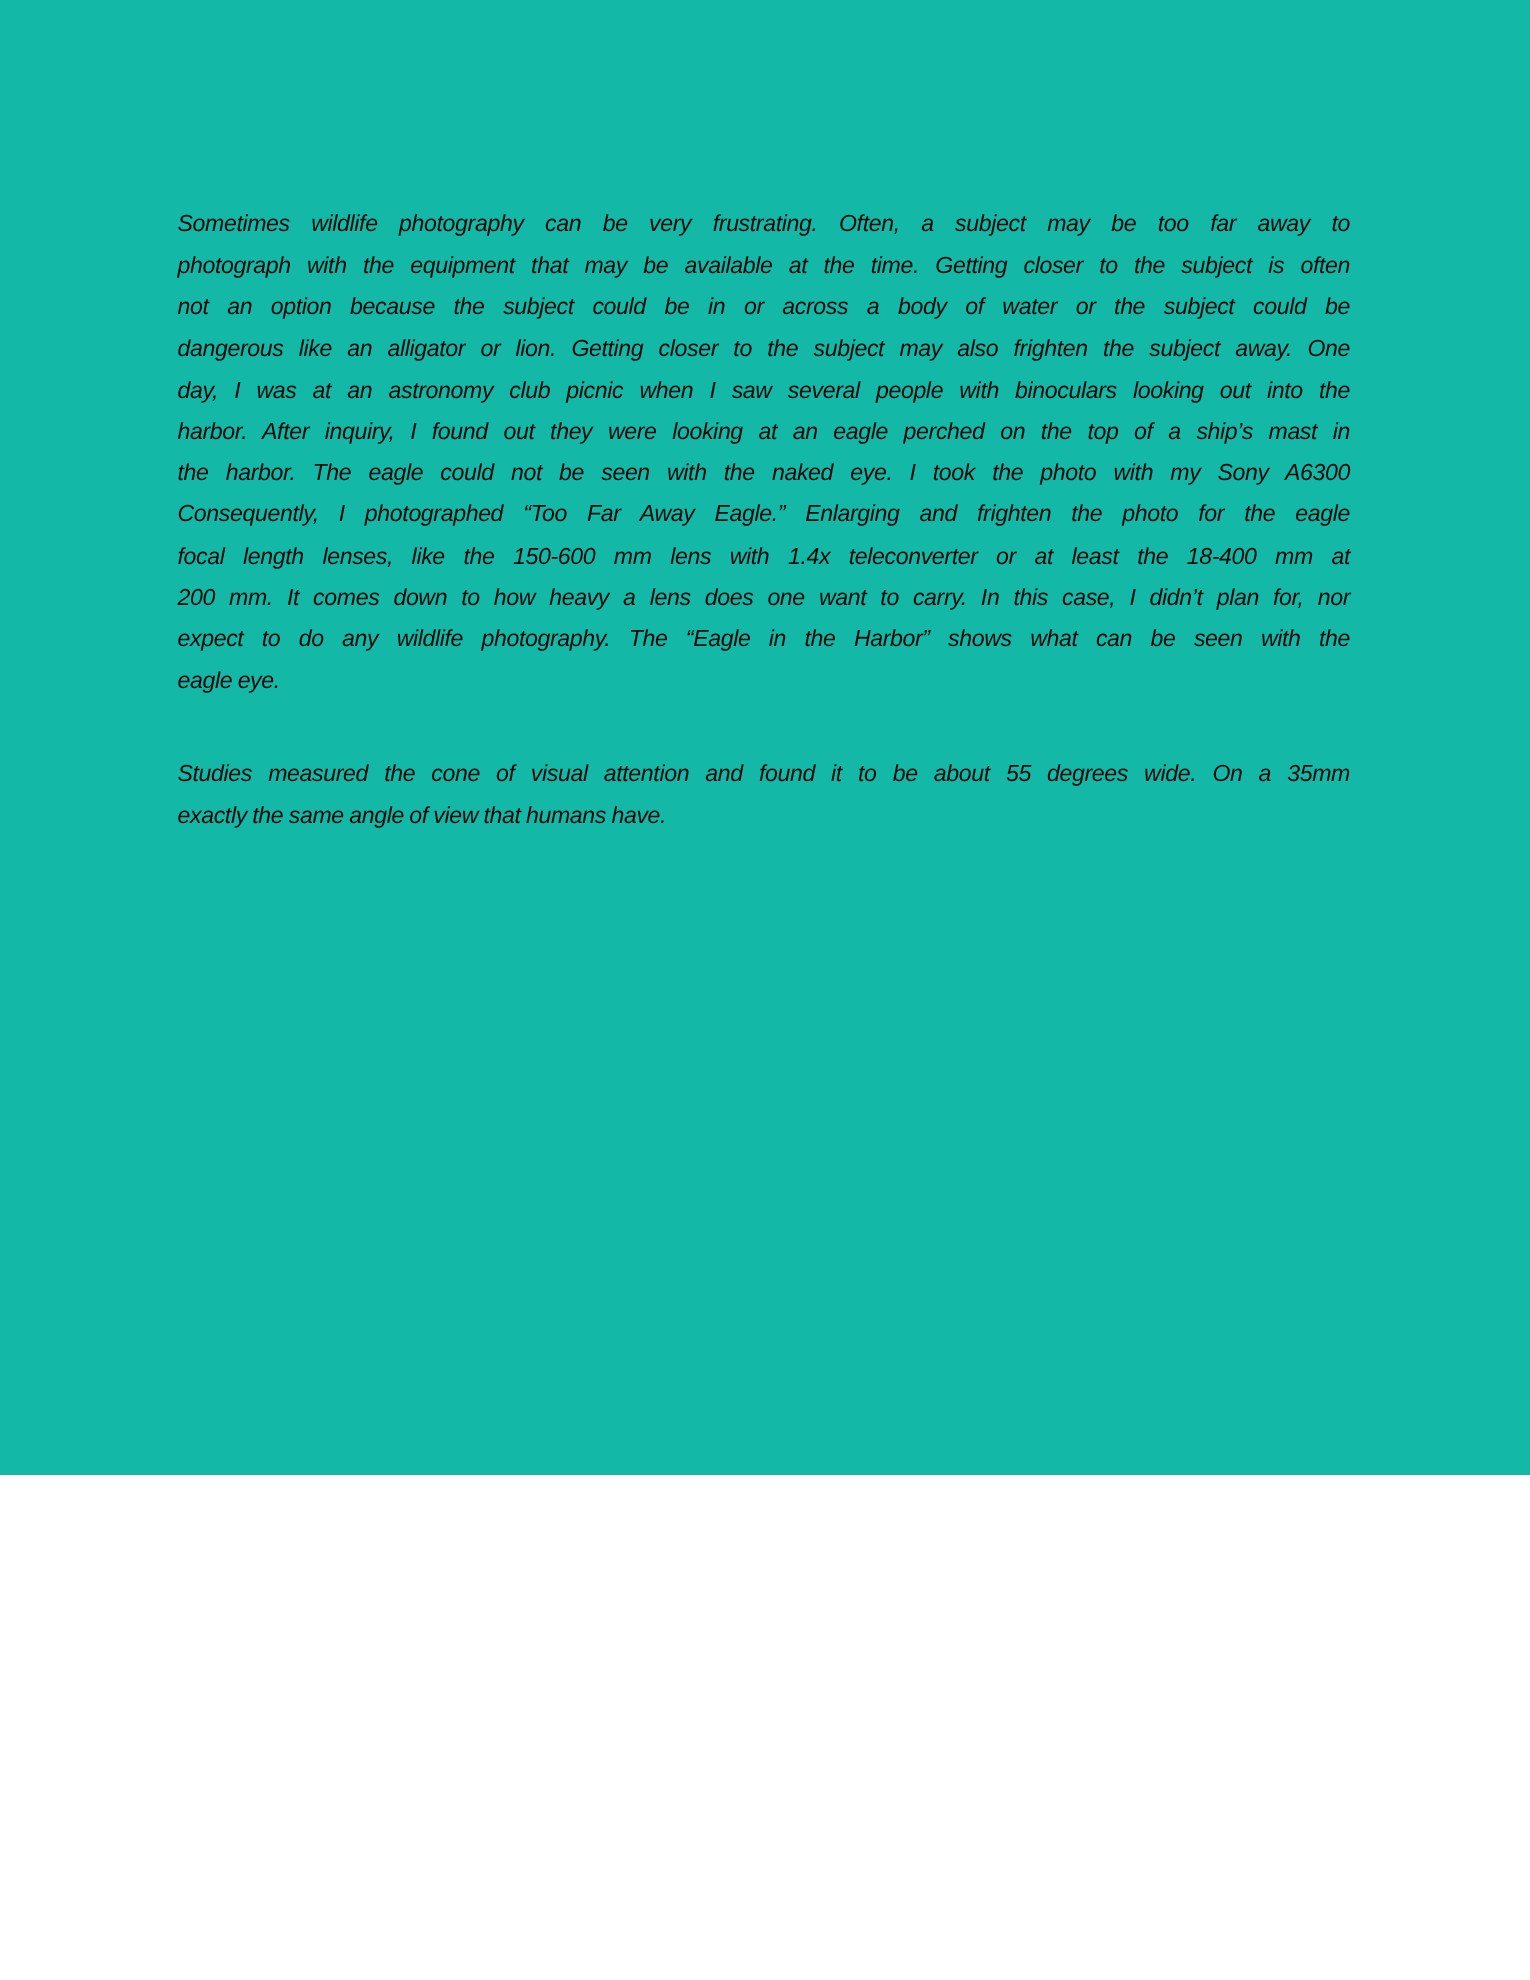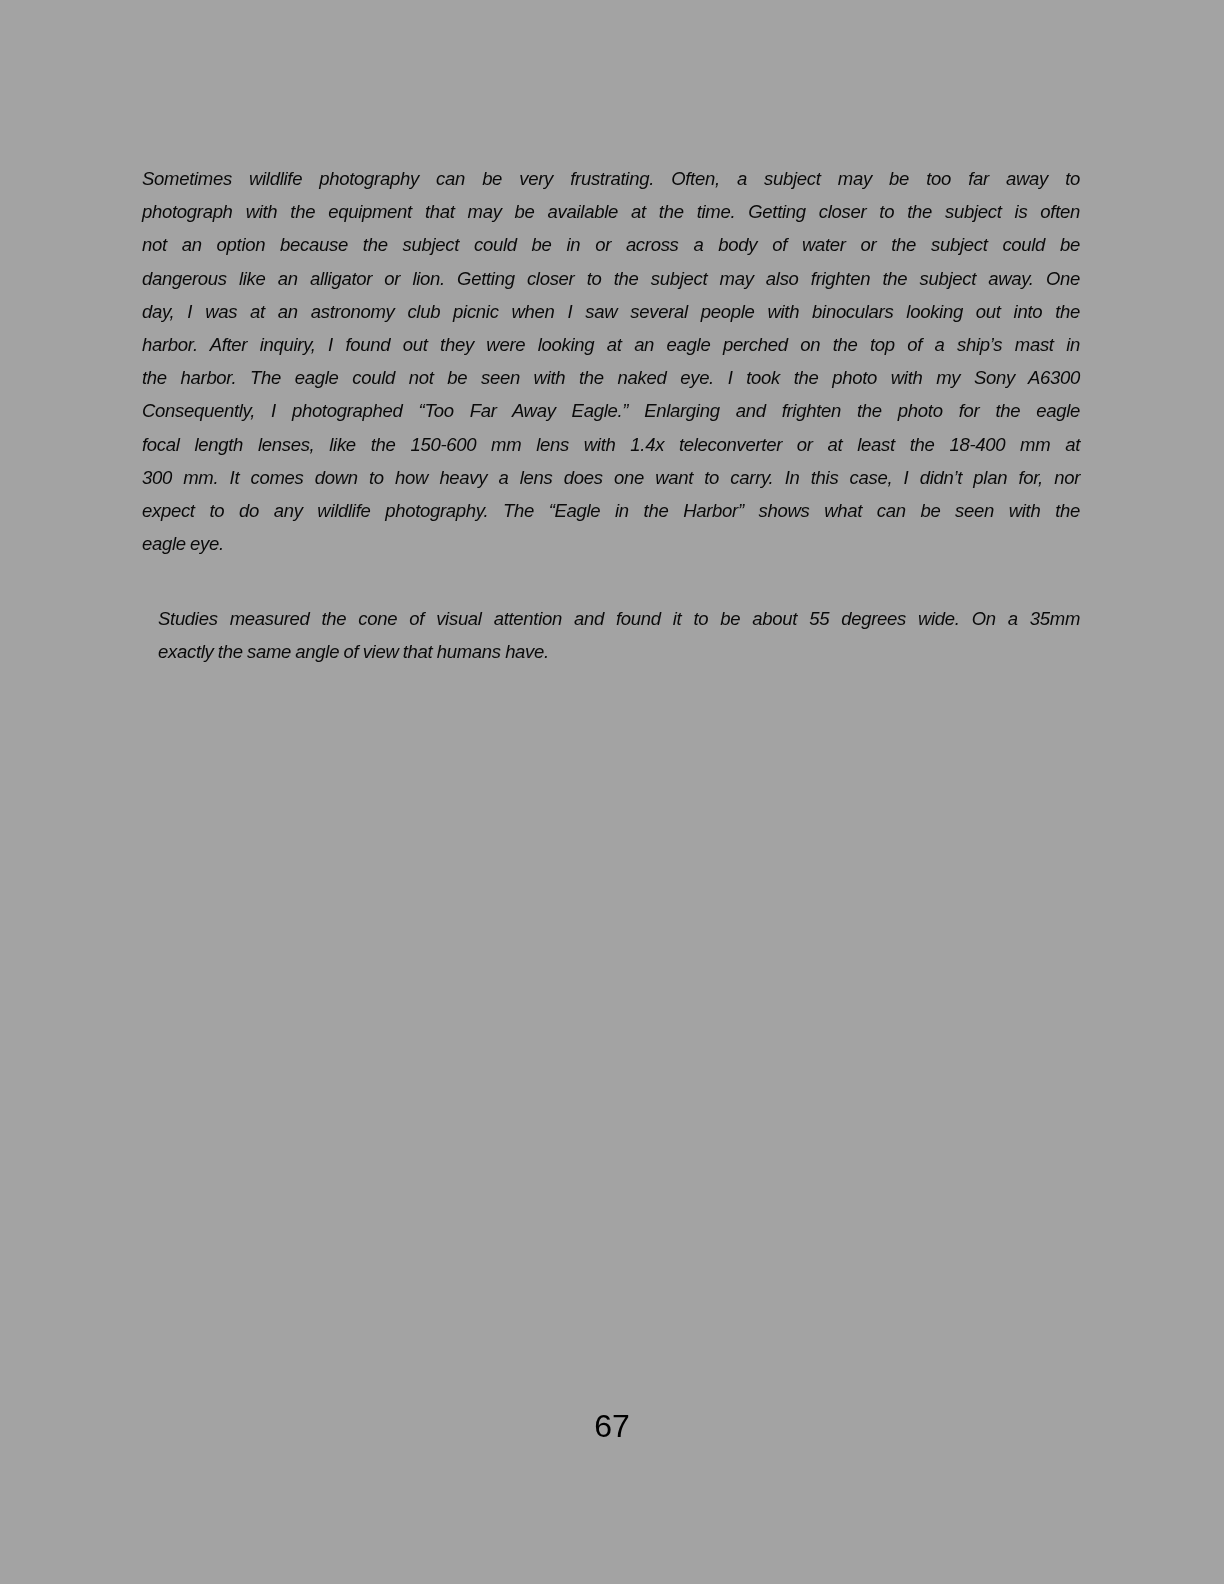--- a/index.html
+++ b/index.html
@@ -4,39 +4,39 @@
 <title>Document Page</title>
 <style>
   html, body {
     margin: 0;
     padding: 0;
     background: #ffffff;
   }
   .page {
     position: relative;
     width: 1224px;
-    height: 1584px;
-    background: #a3a3a3;
+    height: 1180px;
+    background: #14b8a6;
     font-family: "Liberation Sans", sans-serif;
     overflow: hidden;
   }
   .text-block {
     position: absolute;
     left: 142px;
     top: 162px;
     width: 938px;
     color: #0a0a0a;
     font-style: italic;
     font-size: 18.5px;
     line-height: 33.2px;
     letter-spacing: -0.3px;
     word-spacing: -0.5px;
   }
   .para { margin: 0; }
-  .para + .para { margin-top: 42px; margin-left: 16px; }
+  .para + .para { margin-top: 42px; }
   .line {
     text-align: justify;
     text-align-last: justify;
     height: 33.2px;
     overflow: visible;
   }
   .line.last {
     text-align-last: left;
   }
   .page-number {
@@ -59,21 +59,21 @@
     <div class="para">
         <div class="line">Sometimes wildlife photography can be very frustrating. Often, a subject may be too far away to</div>
         <div class="line">photograph with the equipment that may be available at the time. Getting closer to the subject is often</div>
         <div class="line">not an option because the subject could be in or across a body of water or the subject could be</div>
         <div class="line">dangerous like an alligator or lion. Getting closer to the subject may also frighten the subject away. One</div>
         <div class="line">day, I was at an astronomy club picnic when I saw several people with binoculars looking out into the</div>
         <div class="line">harbor. After inquiry, I found out they were looking at an eagle perched on the top of a ship’s mast in</div>
         <div class="line">the harbor. The eagle could not be seen with the naked eye. I took the photo with my Sony A6300</div>
         <div class="line">Consequently, I photographed “Too Far Away Eagle.” Enlarging and frighten the photo for the eagle</div>
         <div class="line">focal length lenses, like the 150-600 mm lens with 1.4x teleconverter or at least the 18-400 mm at</div>
-        <div class="line">300 mm. It comes down to how heavy a lens does one want to carry. In this case, I didn’t plan for, nor</div>
+        <div class="line">200 mm. It comes down to how heavy a lens does one want to carry. In this case, I didn’t plan for, nor</div>
         <div class="line">expect to do any wildlife photography. The “Eagle in the Harbor” shows what can be seen with the</div>
         <div class="line last">eagle eye.</div>
       </div>
     <div class="para">
         <div class="line">Studies measured the cone of visual attention and found it to be about 55 degrees wide. On a 35mm</div>
         <div class="line last">exactly the same angle of view that humans have.</div>
       </div>
   </div>
   <div class="page-number">67</div>
 </div>

